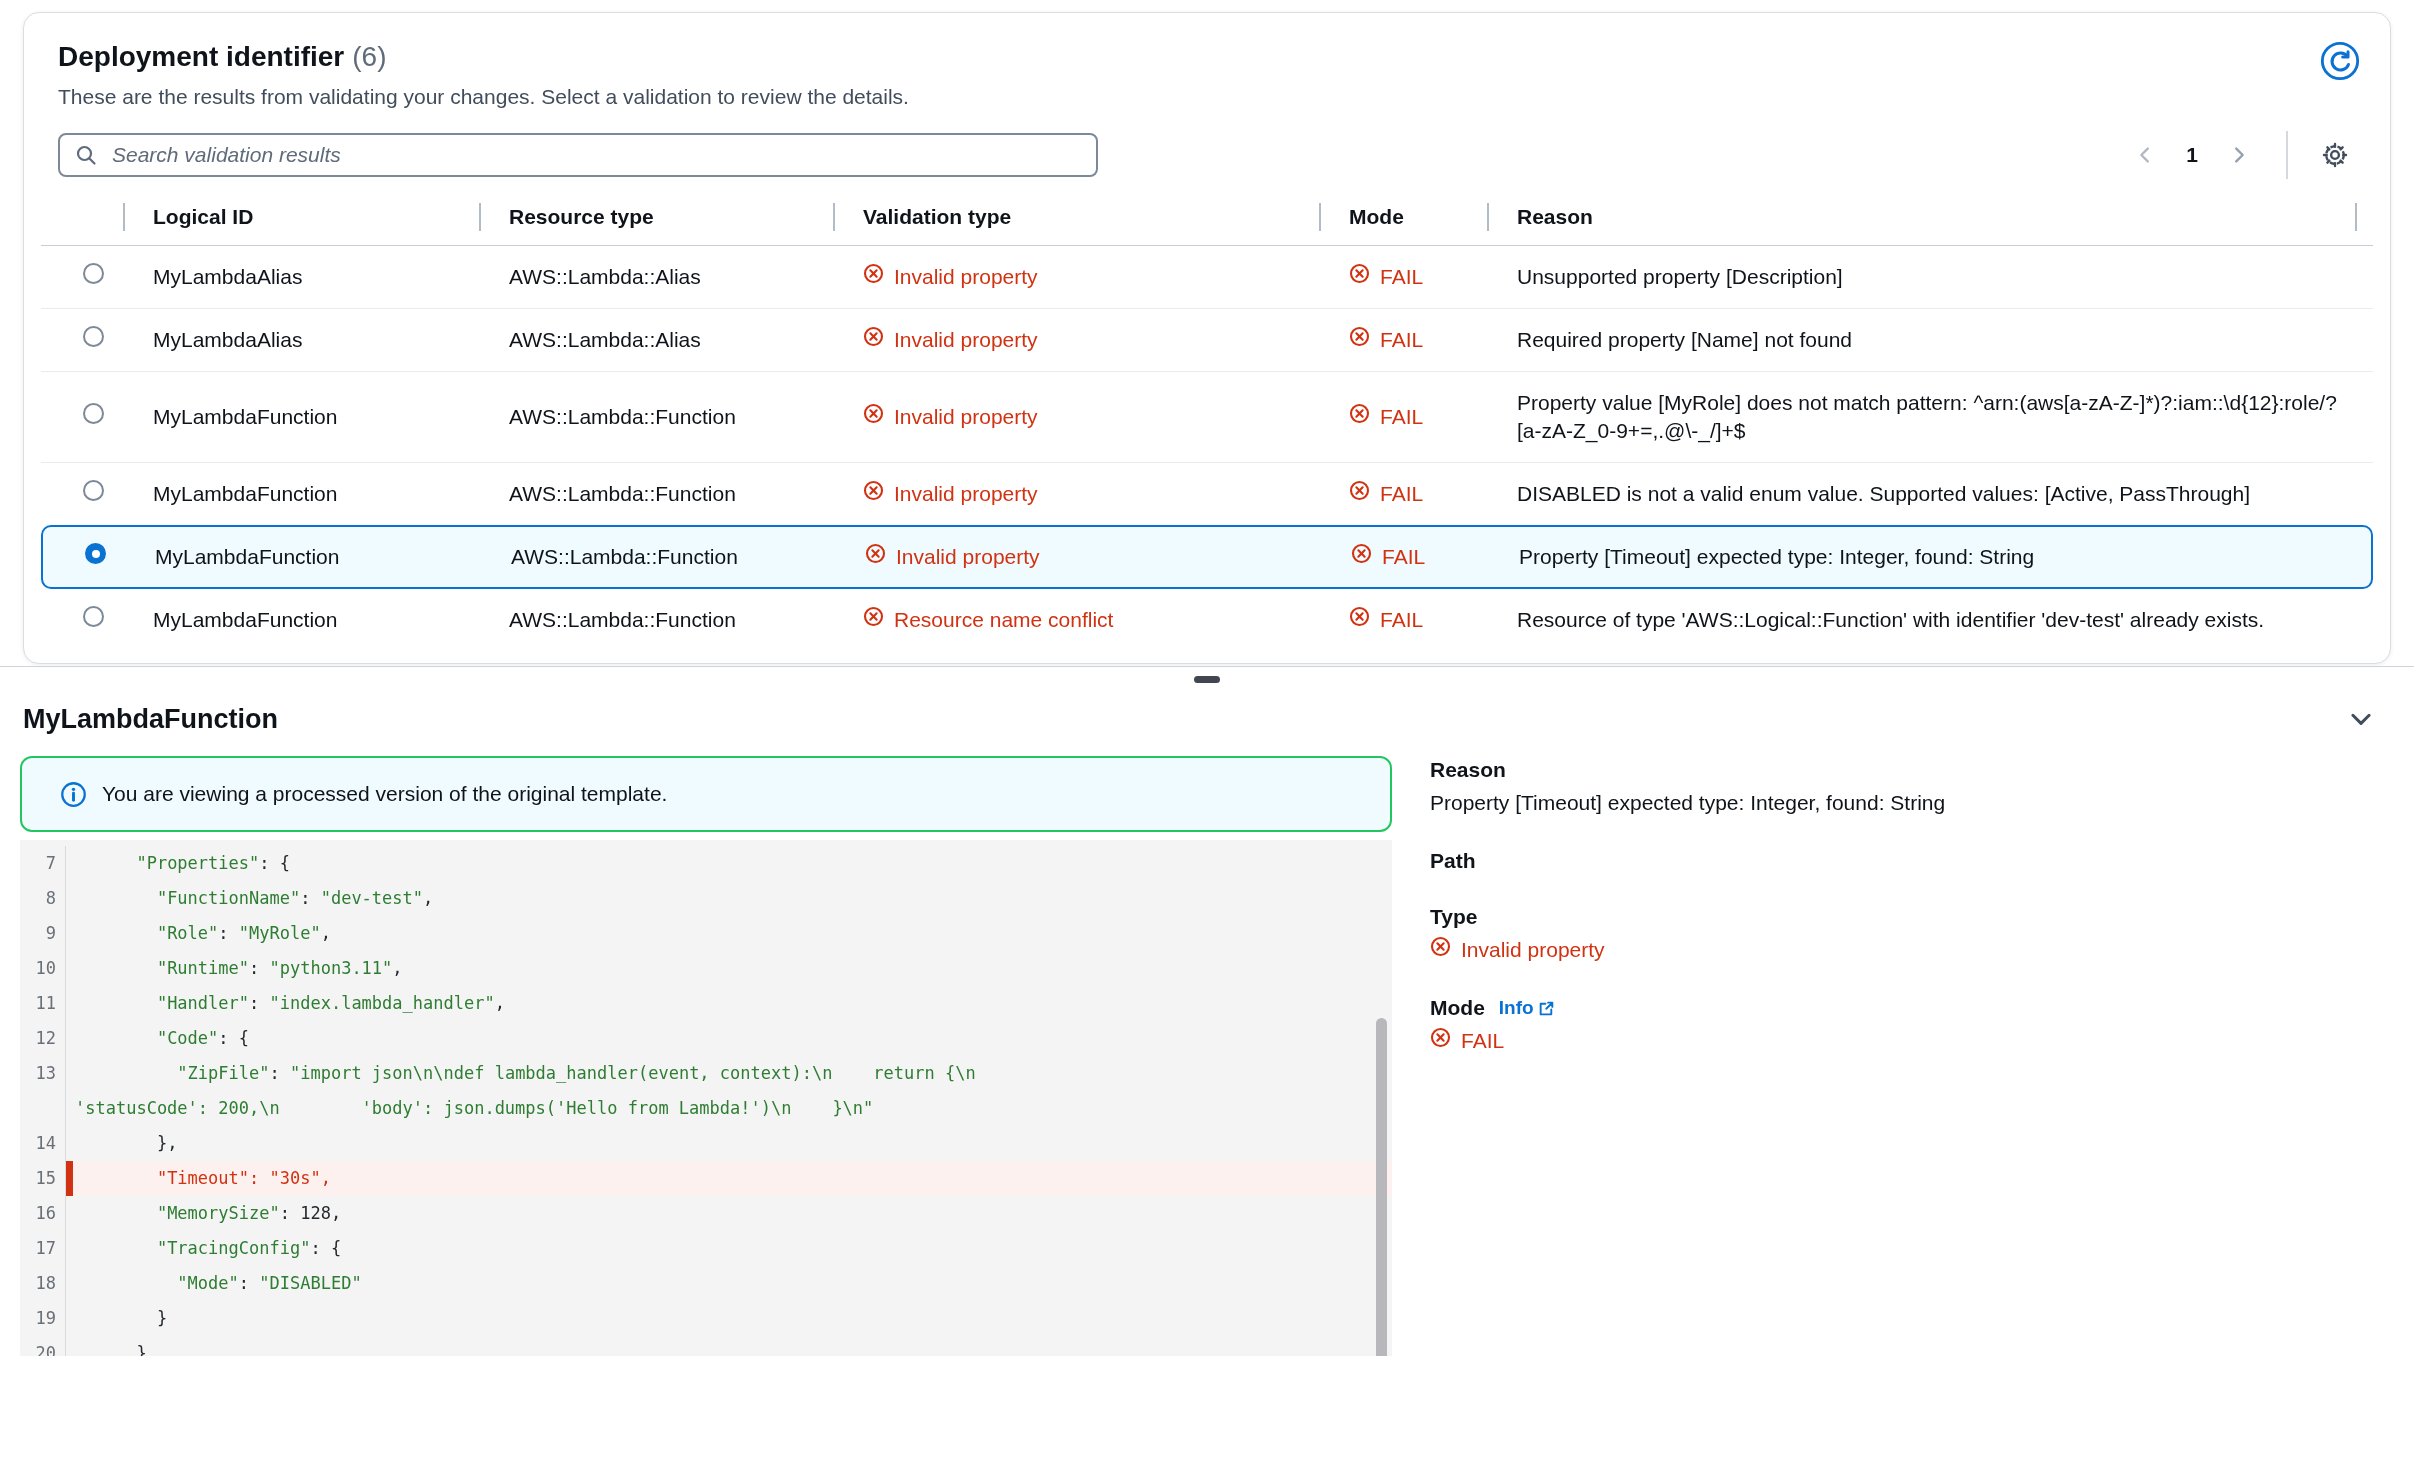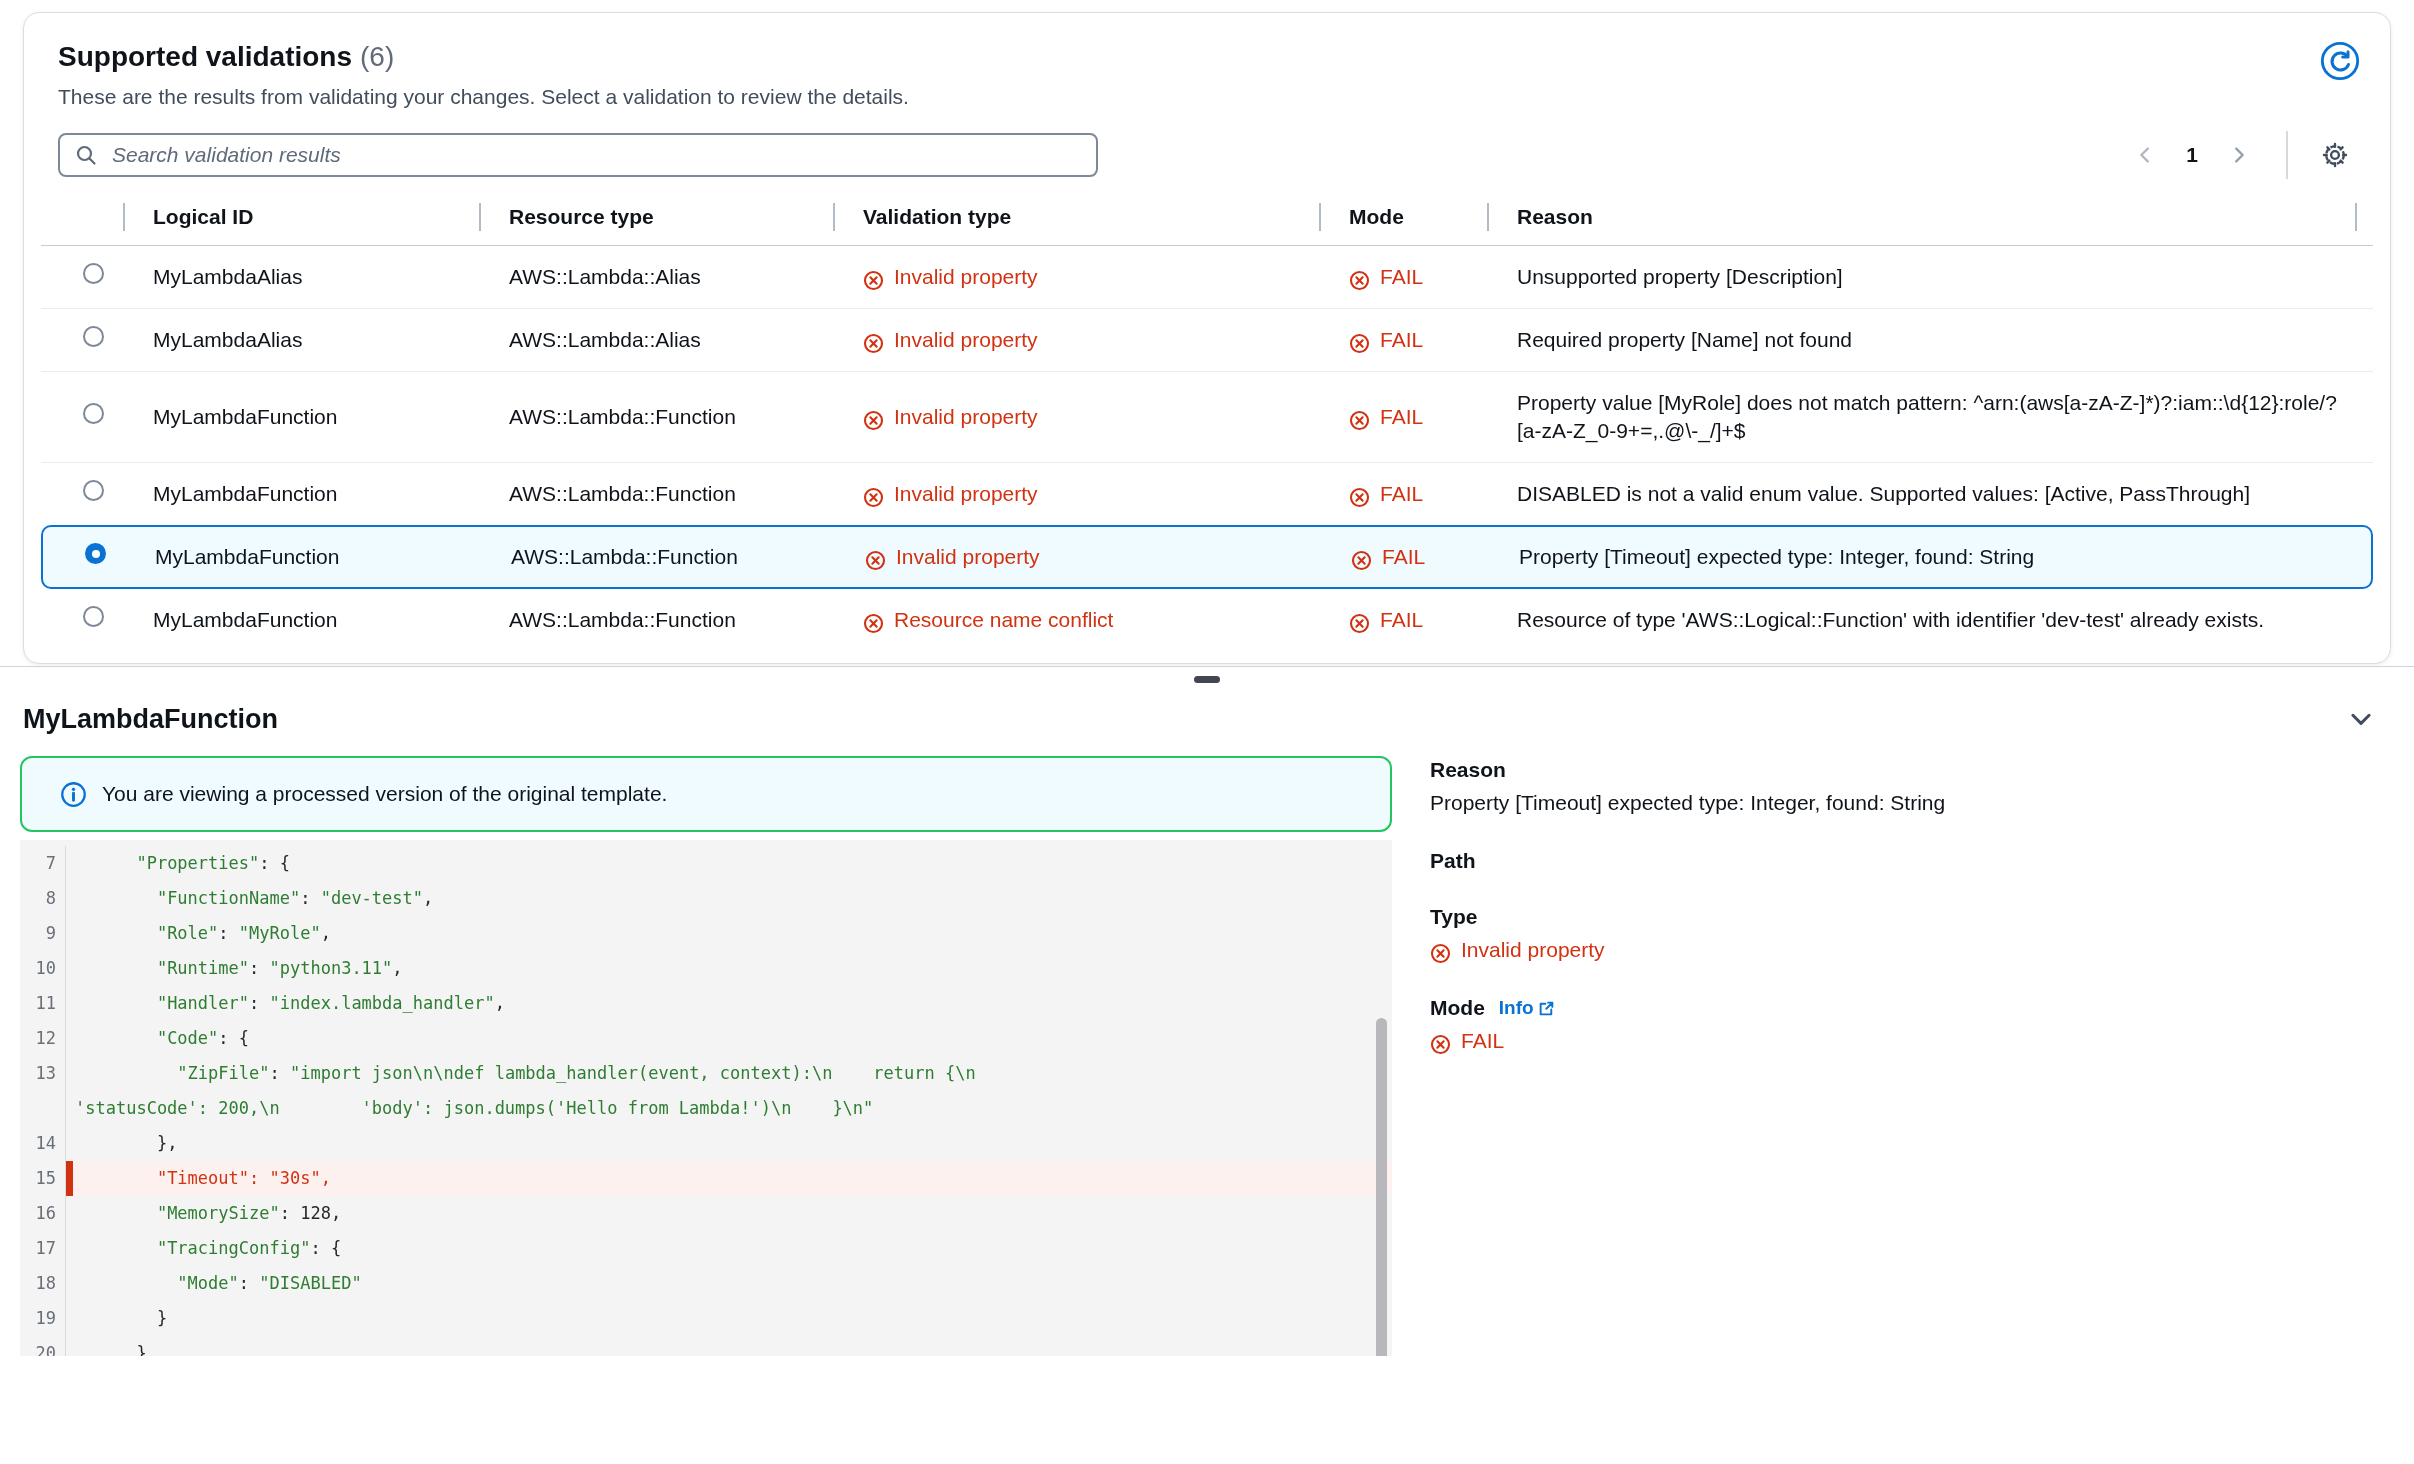--- a/index.html
+++ b/index.html
@@ -60,21 +60,21 @@
     border:2px solid #0972d3; border-radius:10px; background:#f0fbff; padding:16px 0;
   }
   .row.selected + .row { border-top:none; }
   .cell { line-height:28px; padding-right:24px; }
   .cell.radio-cell { padding-left:42px; }
   input[type=radio]{ appearance:none; -webkit-appearance:none; width:21px; height:21px;
     border:2px solid #7d8998; border-radius:50%; background:#fff; margin:0; cursor:pointer; }
   input[type=radio]:checked{ border:none; background:#0972d3; position:relative; }
   input[type=radio]:checked::after{ content:''; position:absolute; left:6.5px; top:6.5px;
     width:8px; height:8px; background:#fff; border-radius:50%; }
-  .with-icon { display:flex; align-items:flex-end; gap:10px; color:#d13212; }
+  .with-icon { display:flex; align-items:flex-start; gap:10px; color:#d13212; }
   .err-ic { width:21px; height:21px; flex:0 0 21px; }
   .reason-cell { word-break:break-word; padding-right:30px; }
   
   .split { position:relative; border-top:1px solid #cfd3da; height:32px; margin-top:2px; }
   .split-handle { width:26px; height:7px; border-radius:3.5px; background:#424650; margin:9px auto 0; cursor:row-resize; }
   
   .lower { padding:0 20px; }
   .lower-head { display:flex; align-items:center; justify-content:space-between; margin:2px 0 18px; padding:0 14px 0 3px; }
   h2 { margin:0; font-size:27px; font-weight:bold; }
   .collapse-btn { background:none; border:none; padding:4px; cursor:pointer; line-height:0; }
@@ -106,21 +106,21 @@
   .dt-value { font-size:21px; line-height:28px; }
   .info-link { display:inline-flex; align-items:center; gap:4px; color:#0972d3; font-size:19px; font-weight:bold; text-decoration:none; cursor:pointer; }
 </style>
 </head>
 <body>
 
 <div class="card">
   <div class="card-pad">
     <div class="title-row">
       <h1>
-        <span>Supported validations</span><span class="count">(6)</span>
+        <span>Deployment identifier</span><span class="count">(6)</span>
       </h1>
     </div>
     <div class="desc">These are the results from validating your changes. Select a validation to review the details.</div>
   </div>
 
   <button class="refresh-btn" title="Refresh">
     <svg width="40" height="40" viewBox="0 0 24 24" fill="none">
       <circle cx="12" cy="12" r="10.6" stroke="#0972d3" stroke-width="1.7"></circle>
       <path d="M16.4 9.2a5.1 5.1 0 1 0 .7 4.9" stroke="#0972d3" stroke-width="1.8" stroke-linecap="round" fill="none"></path>
       <path d="M16.8 6.4v3.2h-3.2" stroke="#0972d3" stroke-width="1.8" stroke-linecap="round" stroke-linejoin="round" fill="none"></path>

